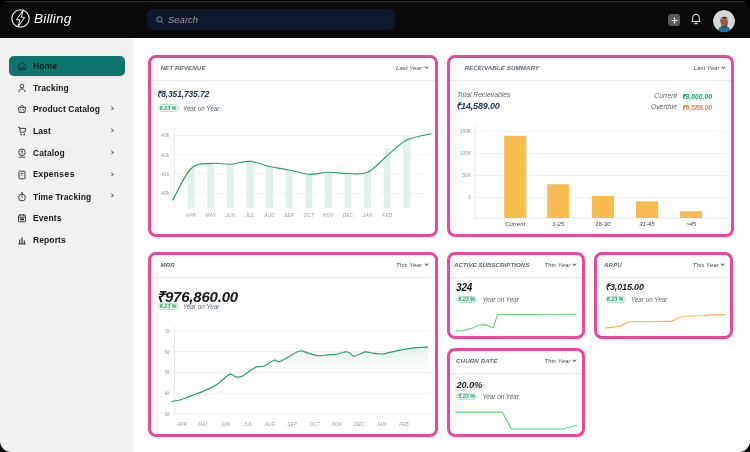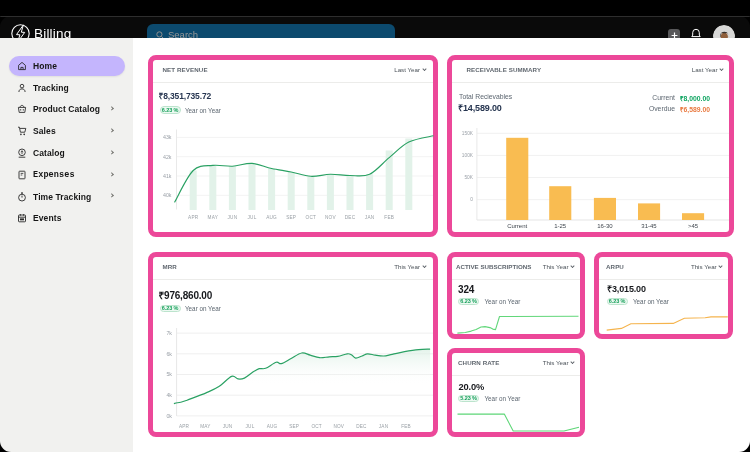--- a/index.html
+++ b/index.html
@@ -1,37 +1,37 @@
 <!DOCTYPE html>
 <html><head>
 <meta charset="utf-8">
 <style>
 html,body{margin:0;padding:0;background:#000;}
 *{box-sizing:border-box;}
 body{width:750px;height:452px;font-family:"Liberation Sans",sans-serif;-webkit-font-smoothing:antialiased;}
 #app{position:absolute;left:0;top:0;width:750px;height:452px;border-radius:11px;overflow:hidden;background:transparent;transform:translateZ(0);}
 
-#topbar{position:absolute;left:0;top:16px;width:750px;height:38px;background:#0a0a0a;border-radius:11px 11px 0 0;}
+#topbar{position:absolute;left:0;top:1px;width:750px;height:38px;background:#0a0a0a;border-radius:11px 11px 0 0;font-style:italic;}
 #logo{position:absolute;left:11px;top:8px;}
 #brand{position:absolute;left:34px;top:10px;color:#fff;font-size:13.5px;font-weight:500;letter-spacing:.2px;}
-#search{position:absolute;left:147px;top:8px;width:248px;height:21px;background:#0c4a6e;border-radius:6px;color:#969696;font-size:9.5px;display:flex;align-items:center;padding-left:9px;}
+#search{position:absolute;left:147px;top:8px;width:248px;height:21px;background:#0f172a;border-radius:6px;color:#969696;font-size:9.5px;display:flex;align-items:center;padding-left:9px;}
 #search svg{margin-right:4px;}
 #plusbtn{position:absolute;left:668px;top:13px;width:12px;height:12px;background:#58585a;border-radius:3px;color:#fff;display:flex;align-items:center;justify-content:center;font-size:9px;line-height:1;}
 #bell{position:absolute;left:690px;top:12px;}
 #avatar{position:absolute;left:713px;top:8.5px;width:22px;height:22px;border-radius:50%;overflow:hidden;}
 
 #sidebar{position:absolute;left:0;top:38px;width:133px;height:414px;background:#f1f1ef;}
 .mitem{position:absolute;left:9px;width:116px;height:20px;display:flex;align-items:center;color:#161616;font-size:8.5px;font-weight:600;letter-spacing:0.1px;}
 .mitem svg{position:absolute;left:8px;}
 .mitem .lbl{position:absolute;left:24px;top:50%;transform:translateY(-50%);white-space:nowrap;}
 .mitem .chev{position:absolute;right:11.5px;top:50%;margin-top:-2.1px;width:3.4px;height:3.4px;border-right:1px solid #74746f;border-top:1px solid #74746f;transform:rotate(45deg);}
-.mactive{background:#c4b5fd;border-radius:10px;box-shadow:0 1px 2px rgba(0,0,0,.07);}
+.mactive{background:#0f766e;border-radius:5px;box-shadow:0 1px 2px rgba(0,0,0,.07);}
 
 #main{position:absolute;left:133px;top:38px;width:617px;height:414px;background:#fff;}
-.card{position:absolute;background:#fff;border:5px solid #ec4899;border-radius:8px;}
+.card{position:absolute;background:#fff;border:3px solid #ec4899;border-radius:8px;font-style:italic;}
 .chead{position:absolute;left:0;top:0;right:0;height:23px;border-bottom:1px solid #ececea;}
 .ctitle{position:absolute;left:10px;top:calc(50% - 1.3px);transform:translateY(-50%);font-size:6.2px;font-weight:700;color:#60676f;letter-spacing:.1px;white-space:nowrap;}
 .csel{position:absolute;right:7.5px;top:calc(50% - 1.3px);transform:translateY(-50%);font-size:6.2px;color:#4a5158;white-space:nowrap;}
 .csel:after{content:"";display:inline-block;margin-left:2.5px;margin-bottom:1px;width:2px;height:2px;border-right:0.8px solid #60666c;border-bottom:0.8px solid #60666c;transform:rotate(45deg);}
 .value{position:absolute;font-weight:700;color:#263550;white-space:nowrap;line-height:1;letter-spacing:-0.15px;}
 .badge{position:absolute;height:7.6px;border:0.6px solid #bce4cd;background:#edf9f2;border-radius:4.2px;color:#17a05b;font-weight:700;display:flex;align-items:center;justify-content:center;letter-spacing:0;}
 .yoy{position:absolute;color:#5c6670;font-size:6.3px;white-space:nowrap;}
 svg{display:block;}
 .abs{position:absolute;}
 </style>
@@ -98,21 +98,21 @@
         </svg>
       <span class="lbl">Product Catalog</span>
         <span class="chev"></span>
     </div>
     <div class="mitem" style="top:83.1px;">
       <svg width="10" height="10" viewBox="0 0 10 10">
           <path d="M1 1.2 h1.4 l1 5 h4.4 l1-3.8 H3" fill="none" stroke="#2b2b2b" stroke-width="0.9" stroke-linejoin="round"></path>
           <circle cx="3.9" cy="8.4" r="0.8" fill="#2b2b2b"></circle>
           <circle cx="7.2" cy="8.4" r="0.8" fill="#2b2b2b"></circle>
         </svg>
-      <span class="lbl">Sales</span>
+      <span class="lbl">Last</span>
         <span class="chev"></span>
     </div>
     <div class="mitem" style="top:104.9px;">
       <svg width="10" height="10" viewBox="0 0 10 10">
           <circle cx="5" cy="4.3" r="3.3" fill="none" stroke="#2b2b2b" stroke-width="0.9"></circle>
           <path d="M5 6 V2.9 M3.8 3.9 L5 2.8 L6.2 3.9" fill="none" stroke="#2b2b2b" stroke-width="0.8"></path>
           <path d="M1.7 9.2 h6.6" stroke="#2b2b2b" stroke-width="0.9"></path>
         </svg>
       <span class="lbl">Catalog</span>
         <span class="chev"></span>
@@ -133,20 +133,27 @@
       <span class="lbl">Time Tracking</span>
         <span class="chev"></span>
     </div>
     <div class="mitem" style="top:170.3px;">
       <svg width="10" height="10" viewBox="0 0 10 10">
           <rect x="1.5" y="2" width="7" height="6.8" rx="0.7" fill="none" stroke="#2b2b2b" stroke-width="0.9"></rect>
           <path d="M1.5 4.2 h7 M3.4 1.1 v1.6 M6.6 1.1 v1.6" stroke="#2b2b2b" stroke-width="0.9"></path>
           <rect x="3" y="5.4" width="4" height="1.9" fill="#2b2b2b"></rect>
         </svg>
       <span class="lbl">Events</span>
+    </div>
+    <div class="mitem" style="top:192.1px;">
+      <svg width="10" height="10" viewBox="0 0 10 10">
+          <path d="M1.3 9 h7.4" stroke="#2b2b2b" stroke-width="0.9"></path>
+          <path d="M2.7 9 V4.4 M5 9 V2.2 M7.3 9 V5.6" fill="none" stroke="#2b2b2b" stroke-width="1.1"></path>
+        </svg>
+      <span class="lbl">Reports</span>
     </div>
   </div>
 
   <div id="main">
 
     <div class="card" id="c-net" style="left:14.5px;top:16.5px;width:290.5px;height:182px;">
       <div class="chead">
           <span class="ctitle">NET REVENUE</span>
           <span class="csel">Last Year</span>
         </div>
@@ -239,21 +246,21 @@
             <text x="238" y="102.5">&gt;45</text>
           </g>
       </svg>
     </div>
 
     <div class="card" id="c-mrr" style="left:14.5px;top:213.5px;width:290.5px;height:185.5px;">
       <div class="chead">
           <span class="ctitle">MRR</span>
           <span class="csel">This Year</span>
         </div>
-      <div class="value" style="left:6px;top:34.8px;font-size:10px;color:#17191d;letter-spacing:-0.2px;">₹976,860.00</div>
+      <div class="value" style="left:6px;top:34.8px;font-size:15px;color:#17191d;letter-spacing:-0.2px;">₹976,860.00</div>
       <div class="badge" style="left:7px;top:48.2px;width:21px;font-size:5.5px;">6.23 %</div>
       <div class="yoy" style="left:32.5px;top:48.5px;">Year on Year</div>
       <svg class="abs" id="mrrchart" style="left:4px;top:66px;" width="281" height="113" viewBox="0 0 281 113">
         <defs>
             <linearGradient id="mg" x1="0" y1="0" x2="0" y2="1">
               <stop offset="0" stop-color="#d8eee2" stop-opacity="0.7"></stop>
               <stop offset="0.55" stop-color="#ffffff" stop-opacity="0"></stop>
             </linearGradient>
           </defs>
         <g stroke="#efefef" stroke-width="1">

